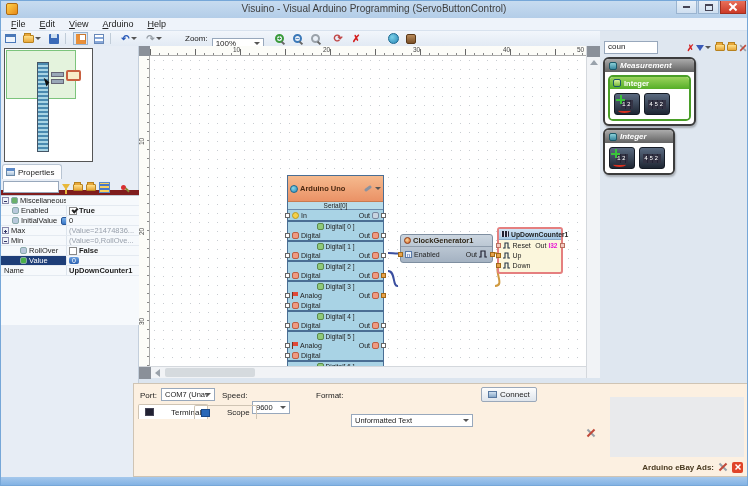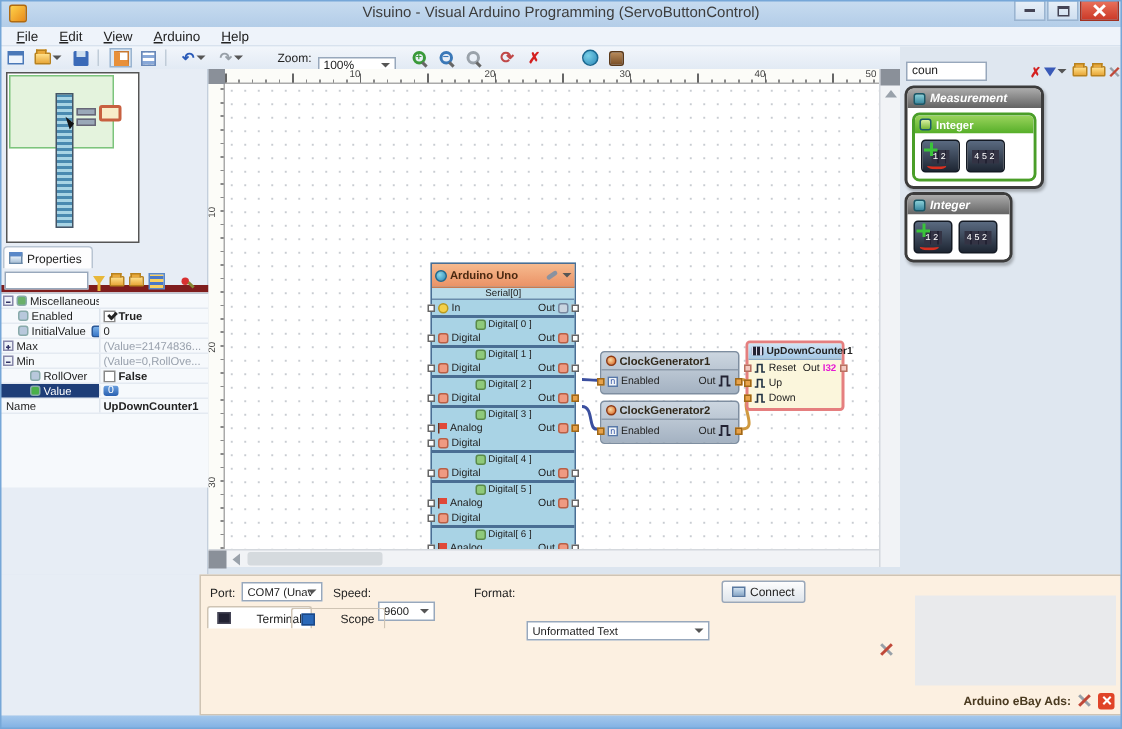--- a/index.html
+++ b/index.html
@@ -110,21 +110,21 @@
   .pin.rose { background:#f4c8c0; border-color:#b87060; }
   .ic7 { width:7px; height:7px; border-radius:2px; flex:none; }
   .ic-red7 { background:#ef9a82; border:1px solid #b85f46; }
   .ic-chip7 { background:#8fc97a; border:1px solid #5a8a4a; }
   .ic-flag7 { width:6px; height:7px; background:linear-gradient(#e04838 0 4px,transparent 4px); border-left:1.5px solid #703020; flex:none; }
   .ic-sun7 { background:#f4d04a; border:1px solid #b89a20; border-radius:50%; }
   .ic-gridout { background:#c8d4e0; border:1px solid #7888a0; }
   .sqwave { flex:none; }
 
   .arduino { left:137px; top:119px; width:97px; background:#a9d3e5; border:1px solid #4a6e94; }
-  .ard-header { height:16px; background:linear-gradient(#f6ba8e,#ea9266); border-bottom:1px solid #c97a50; display:flex; align-items:center; gap:2px; padding:0 2px; }
+  .ard-header { height:26px; background:linear-gradient(#f6ba8e,#ea9266); border-bottom:1px solid #c97a50; display:flex; align-items:center; gap:2px; padding:0 2px; }
   .ard-title { font-weight:bold; font-size:7.5px; color:#4a2810; flex:1; }
   .ic-globe-sm { width:8px; height:8px; border-radius:50%; background:radial-gradient(circle at 35% 35%,#8ad8e8,#2a88b8); border:1px solid #1a6890; flex:none; }
   .ic-wrench { width:8px; height:3px; background:#8a92a0; border-radius:2px; transform:rotate(-35deg); flex:none; }
   .ard-serial { height:8px; background:#badcE9; font-size:6.5px; text-align:center; line-height:8px; border-bottom:1px solid #6a8cac; }
   .ard-row { height:10px; display:flex; align-items:center; gap:2px; padding:0 1px; font-size:7px; position:relative; }
   .ard-row .pin.l { margin-left:-4px; } .ard-row .pin.r { margin-right:-4px; }
   .ard-sec { border-top:2px solid #4a6e94; }
   .ard-sec-label { height:8px; display:flex; align-items:center; justify-content:center; gap:2px; font-size:6.5px; }
   .grow { flex:1; }
 
@@ -544,37 +544,20 @@
       <span>Enabled</span>
       <span class="grow"></span>
       <span>Out</span>
       <svg class="sqwave" width="9" height="8">
           <path d="M0,7 h2 v-6 h4 v6 h2" fill="none" stroke="#223" stroke-width="1.2"></path>
         </svg>
       <span class="pin r conn"></span>
     </div>
   </div>
 
-  <div class="abs clockgen" style="top:211px;">
-    <div class="cg-header">
-      <span class="ic-alarm"></span>
-      <span class="cg-title">ClockGenerator2</span>
-    </div>
-    <div class="cg-row">
-      <span class="pin l conn"></span>
-      <span class="ic-enbox">n</span>
-      <span>Enabled</span>
-      <span class="grow"></span>
-      <span>Out</span>
-      <svg class="sqwave" width="9" height="8">
-          <path d="M0,7 h2 v-6 h4 v6 h2" fill="none" stroke="#223" stroke-width="1.2"></path>
-        </svg>
-      <span class="pin r conn"></span>
-    </div>
-  </div>
 
   <div class="abs counter">
     <div class="ctr-header">
       <span class="ic-ctr"></span>
       <span class="ctr-title">UpDownCounter1</span>
     </div>
     <div class="ctr-row">
       <span class="pin l rose"></span>
       <svg class="sqwave" width="8" height="7">
           <path d="M0,6 h2 v-5 h3 v5 h2" fill="none" stroke="#234" stroke-width="1.1"></path>

